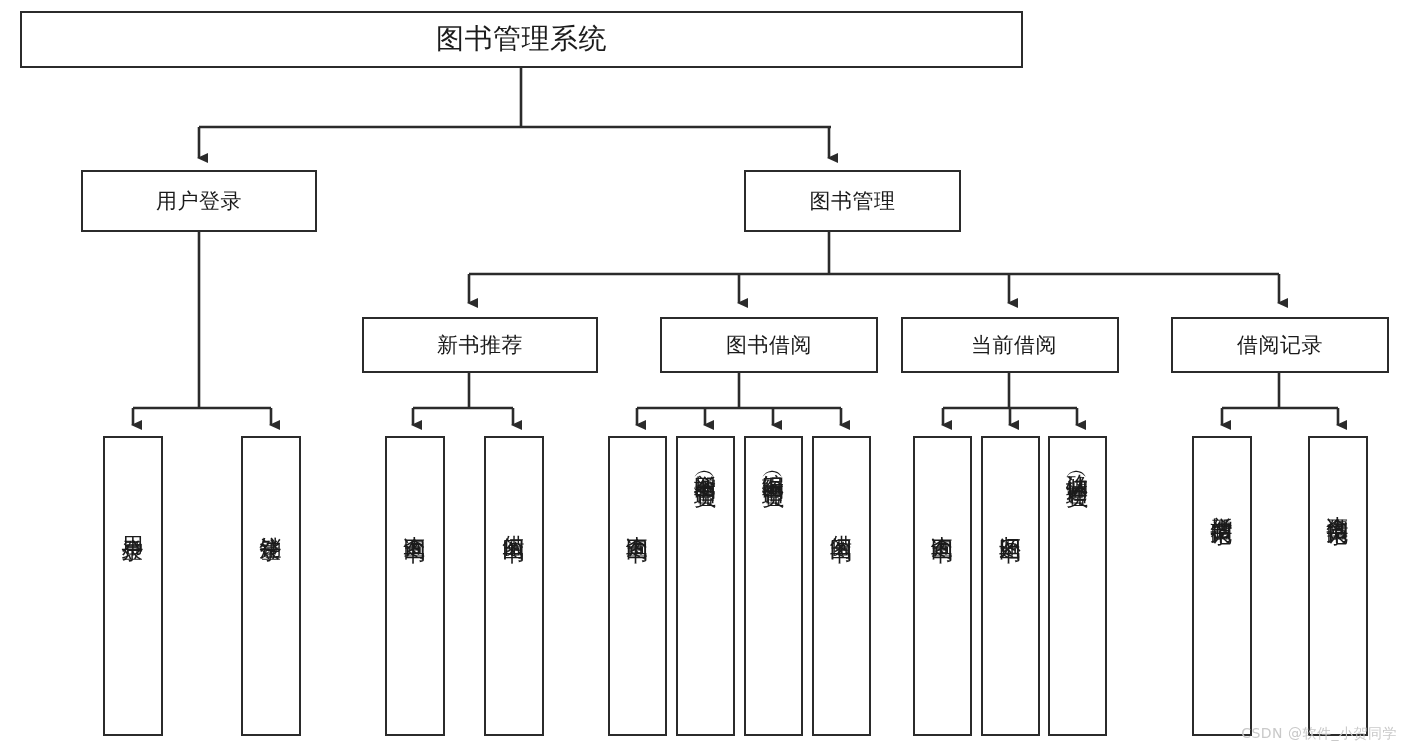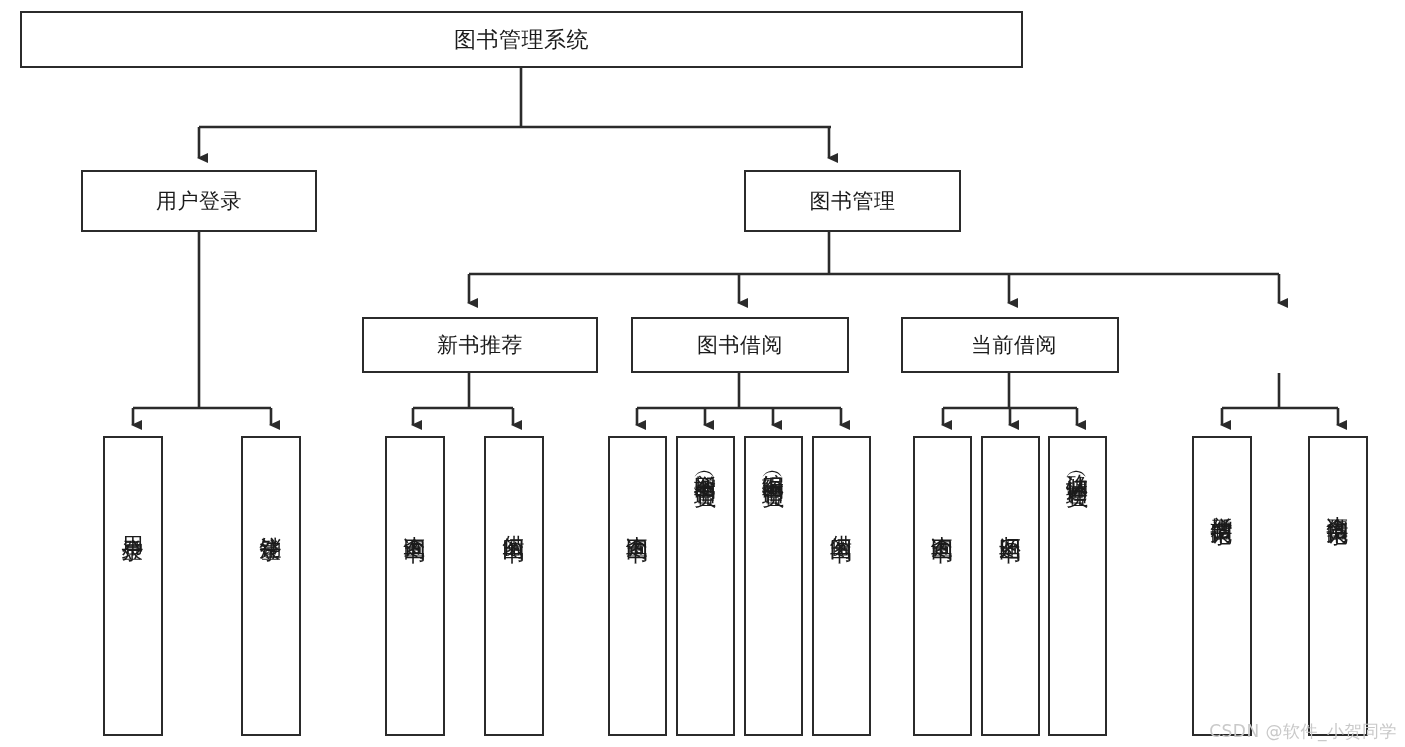--- a/index.html
+++ b/index.html
@@ -54,27 +54,27 @@
     letter-spacing: 2px;
     white-space: normal;
   }
   .node.vertical.mid .label {
     padding-top: 62px;
   }
   .node.vertical.mid2 .label {
     padding-top: 42px;
   }
   .node.root .label {
-    font-size: 22px;
+    font-size: 28px;
   }
   .watermark {
     position: absolute;
     right: 8px;
     bottom: 4px;
-    font-size: 17px;
+    font-size: 14px;
     color: #c9c9c9;
     letter-spacing: 0.5px;
     white-space: nowrap;
   }
 </style>
 </head>
 <body>
 
 <div id="canvas">
 
@@ -135,26 +135,29 @@
   <div class="node" style="left:81px; top:170px; width:236px; height:62px;">
     <span class="label">用户登录</span>
   </div>
   <div class="node" style="left:744px; top:170px; width:217px; height:62px;">
     <span class="label">图书管理</span>
   </div>
 
   <div class="node" style="left:362px; top:317px; width:236px; height:56px;">
     <span class="label">新书推荐</span>
   </div>
-  <div class="node" style="left:631px; top:317px; width:218px; height:56px;">
+  <div class="node" style="left:660px; top:317px; width:218px; height:56px;">
     <span class="label">图书借阅</span>
   </div>
   <div class="node" style="left:901px; top:317px; width:218px; height:56px;padding-left:8px;">
     <span class="label">当前借阅</span>
   </div>
+  <div class="node" style="left:1171px; top:317px; width:218px; height:56px;">
+    <span class="label">借阅记录</span>
+  </div>
 
   <div class="node vertical mid" style="left:103px; top:436px; width:60px; height:300px;">
     <span class="label">用户登录</span>
   </div>
   <div class="node vertical mid" style="left:241px; top:436px; width:60px; height:300px;">
     <span class="label">注销登录</span>
   </div>
 
   <div class="node vertical mid" style="left:385px; top:436px; width:60px; height:300px;">
     <span class="label">查询图书</span>

